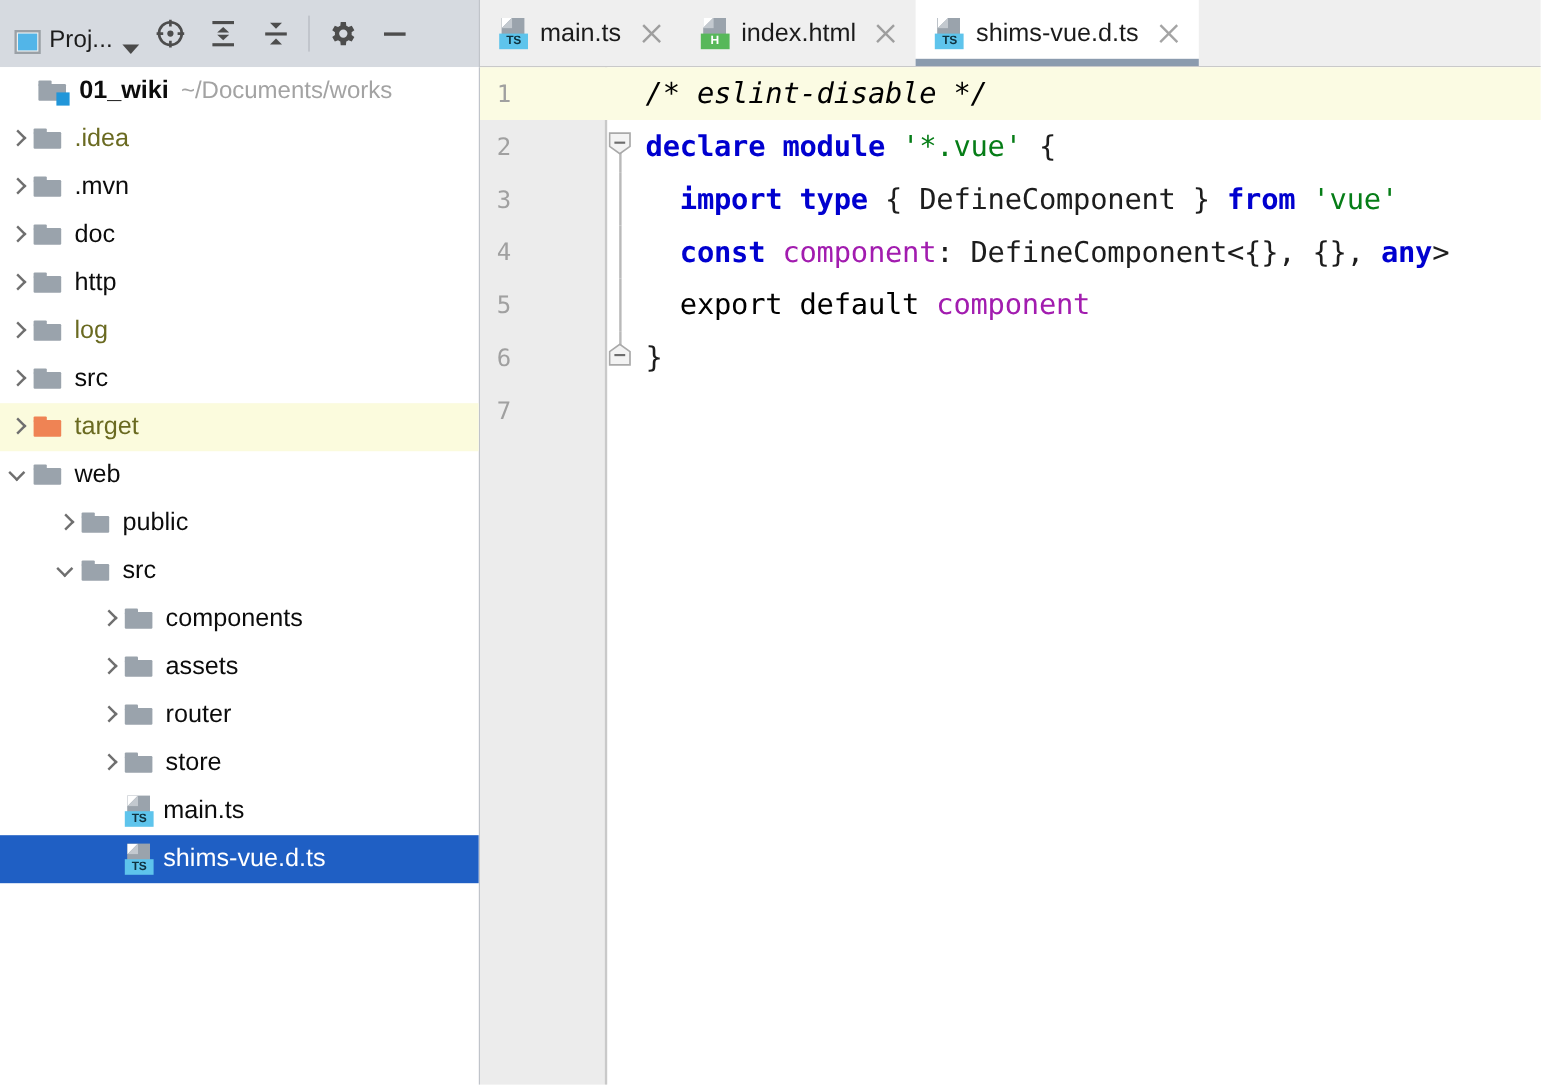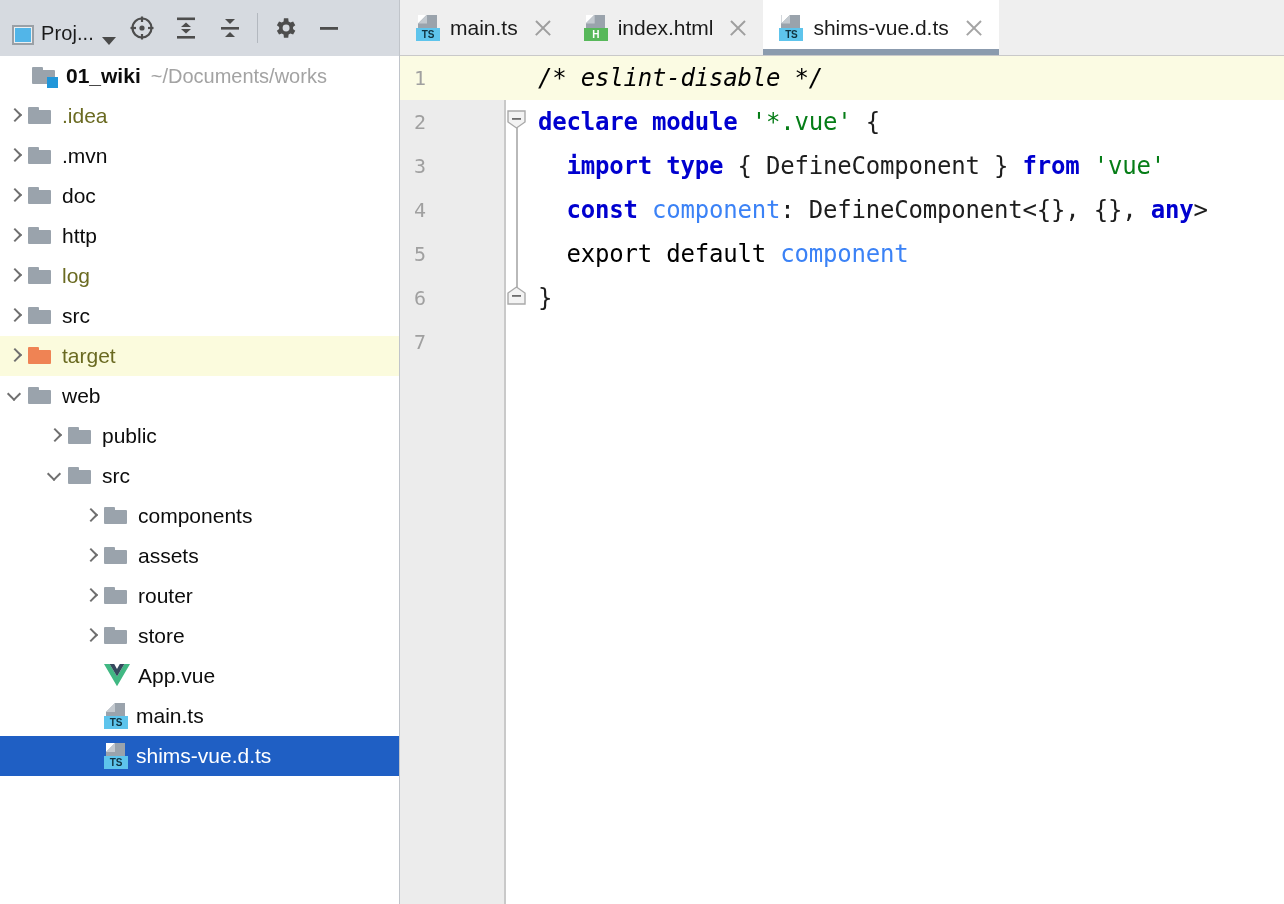--- a/index.html
+++ b/index.html
@@ -182,21 +182,21 @@
     padding-left: 8px;
     font-family: "DejaVu Sans Mono", monospace; font-size: 24px;
     white-space: pre; position: relative; z-index: 1; letter-spacing: -.2px;
   }
 
   
   .kw   { color: #0000cf; font-weight: bold; }
   .str  { color: #067d17; }
   .cmt  { color: #000000; font-style: italic; }
   .ident{ color: #1d1d1d; }
-  .fld  { color: #3b82f6; }
+  .fld  { color: #a21caf; }
   .dim  { color: #000000; }
   .pln  { color: #1d1d1d; }
 
   
   .foldmark { position: absolute; left: 3px; top: 10px; width: 19px; height: 19px; }
   .foldline { position: absolute; left: 12px; width: 2px; background: #b9b9b9; }
 </style>
 </head>
 <body>
 
@@ -438,28 +438,20 @@
       </div>
       <div class="row ind3">
         <span class="arrow">
           <i></i>
         </span>
         <span class="foldericon">
           <span class="tabtop"></span>
           <span class="base"></span>
         </span>
         <span class="rlabel">store</span>
-      </div>
-      <div class="row ind3">
-        <span class="arrow none"></span>
-        <span class="vueicon" style="margin-right: 8px;"><svg width="26" height="24" viewBox="0 0 26 24">
-            <path d="M20.4 0 L13 12.6 L5.6 0 L0 0 L13 22.3 L26 0 Z" fill="#41b883"></path>
-            <path d="M15.8 0 L13 4.9 L10.2 0 L5.6 0 L13 12.6 L20.4 0 Z" fill="#35495e"></path>
-          </svg></span>
-        <span class="rlabel">App.vue</span>
       </div>
       <div class="row ind3">
         <span class="arrow none"></span>
         <span class="ficon" style="margin-right: 8px;">
           <span class="pg"></span>
           <span class="corner"></span>
           <span class="corner2"></span>
           <span class="badge ts">TS</span>
         </span>
         <span class="rlabel">main.ts</span>

